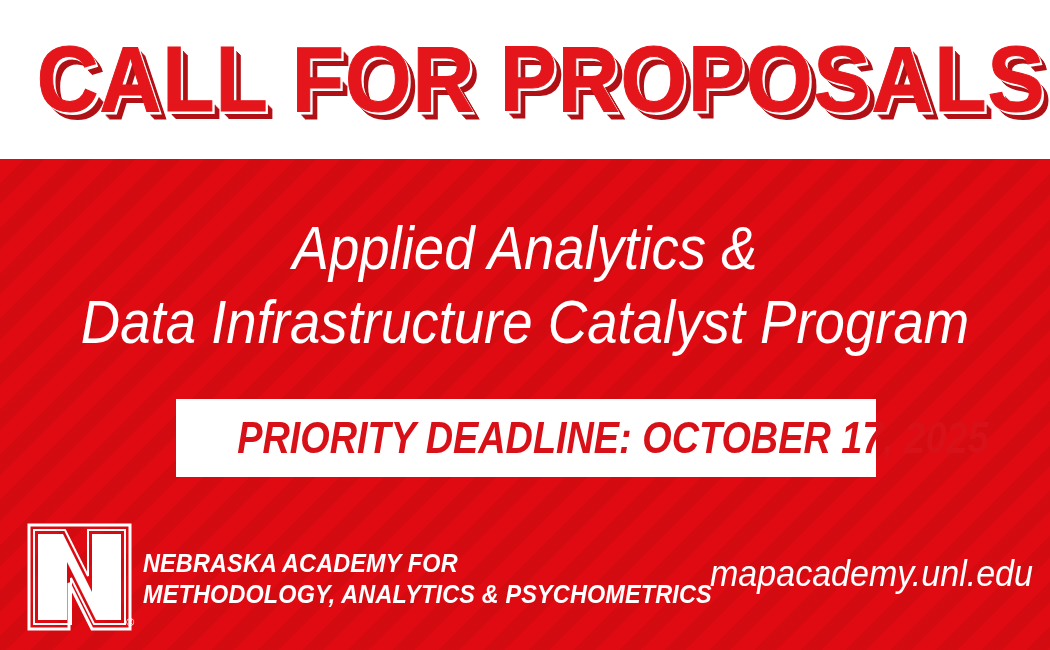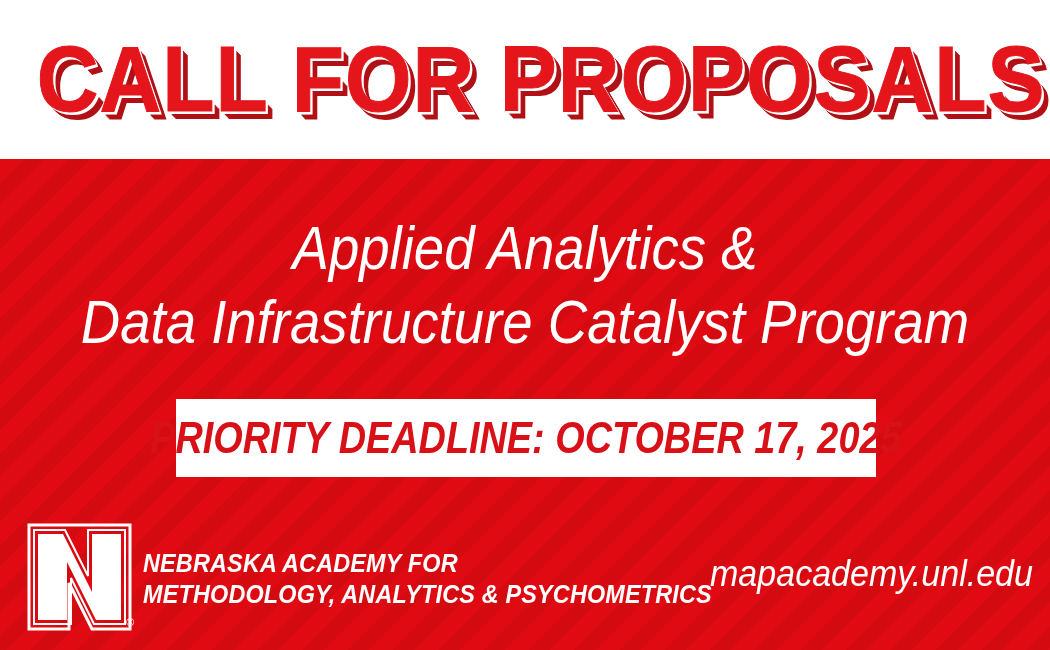--- a/index.html
+++ b/index.html
@@ -101,21 +101,21 @@
   
   .deadline-banner {
     position: absolute;
     left: 176px;
     top: 240px;
     width: 700px;
     height: 78px;
     background: #ffffff;
     display: flex;
     align-items: center;
-    justify-content: center;
+    justify-content: flex-start;
   }
   .deadline-text {
     color: #d81017;
     font-family: "Liberation Sans", sans-serif;
     font-weight: bold;
     font-size: 44px;
     line-height: 1;
     letter-spacing: 0px;
     white-space: nowrap;
     transform: scaleX(0.86);

